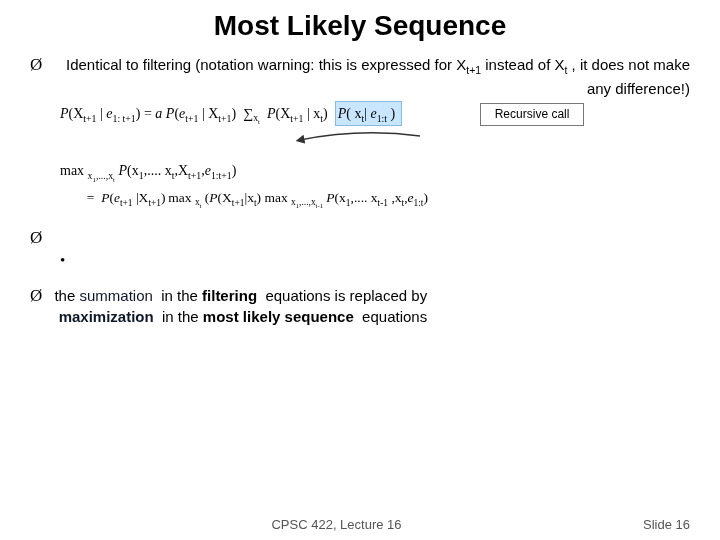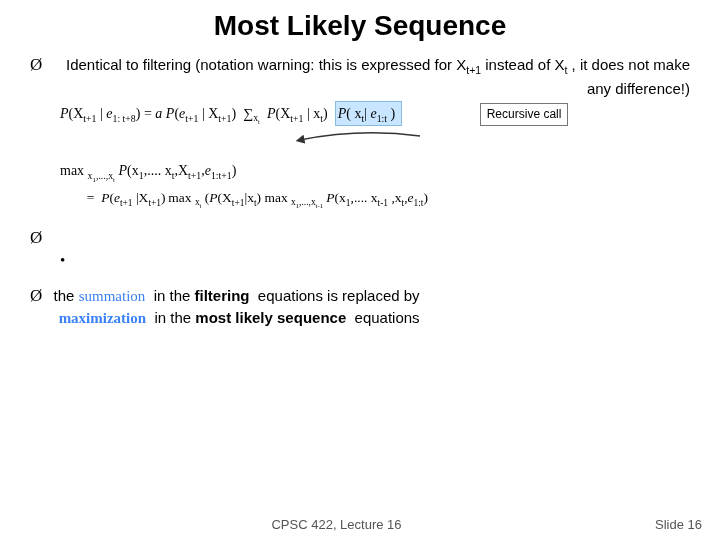--- a/index.html
+++ b/index.html
@@ -67,22 +67,21 @@
     }
 
     .highlighted-box {
       display: inline;
       background-color: #c8e6ff;
       border: 1px solid #88bbdd;
       padding: 4px 2px;
     }
 
     .orange-text {
-      color: #3b82f6;
-      font-family: Liberation Serif, serif;
+      color: #0f172a;
     }
 
     .bold-text {
       font-weight: bold;
     }
 
     .equals-line {
       margin: 2px 0 2px 50px;
       font-family: 'Times New Roman', Times, serif;
       font-size: 13.5px;
@@ -100,21 +99,21 @@
       flex-shrink: 0;
     }
 
     .footer {
       position: absolute;
       bottom: 8px;
       left: 0;
       right: 0;
       display: flex;
       justify-content: space-between;
-      padding: 0 18px;
+      padding: 0 30px;
       font-size: 13px;
       font-family: Arial, sans-serif;
       color: #555;
     }
     sub { font-size: 0.7em; }
   </style>
 </head>
 <body>
 
 <div class="page-container">
@@ -126,31 +125,31 @@
       <span class="bullet-symbol">Ø</span>
       <span class="bullet-text">
         Identical to filtering (notation warning: this is expressed for X<sub>t+1</sub>
         instead of X<sub>t</sub> , it does not make any difference!)
       </span>
     </div>
 
     <div class="math-block" style="position:relative;">
 
       <span class="math-line">
-        <i>P</i>(X<sub>t+1</sub> | <i>e</i><sub>1: t+8</sub>) = <i>a P</i>(<i>e</i><sub>t+1</sub> | X<sub>t+1</sub>)
+        <i>P</i>(X<sub>t+1</sub> | <i>e</i><sub>1: t+1</sub>) = <i>a P</i>(<i>e</i><sub>t+1</sub> | X<sub>t+1</sub>)
         &nbsp;∑<sub>x<sub>t</sub></sub>&nbsp;
         <i>P</i>(X<sub>t+1</sub> | x<sub>t</sub>)&nbsp;
         <span class="highlighted-box">
           <i>P</i>( x<sub>t</sub>| <i>e</i><sub>1:t</sub> )
         </span>
         &nbsp;&nbsp;&nbsp;&nbsp;&nbsp;&nbsp;&nbsp;&nbsp;&nbsp;&nbsp;&nbsp;&nbsp;&nbsp;&nbsp;&nbsp;&nbsp;&nbsp;&nbsp;&nbsp;
         <span style="
           display:inline-block;
           border:1px solid #777;
-          padding:1px 6px;
+          padding:1px 14px;
           font-size:12px;
           font-family:Arial,sans-serif;
           margin-left:8px;
           vertical-align:middle;
         ">Recursive call</span>
       </span>
 
       <div style="margin-left: 220px; margin-top: -2px; margin-bottom: 2px;">
         <svg width="160" height="22">
 

